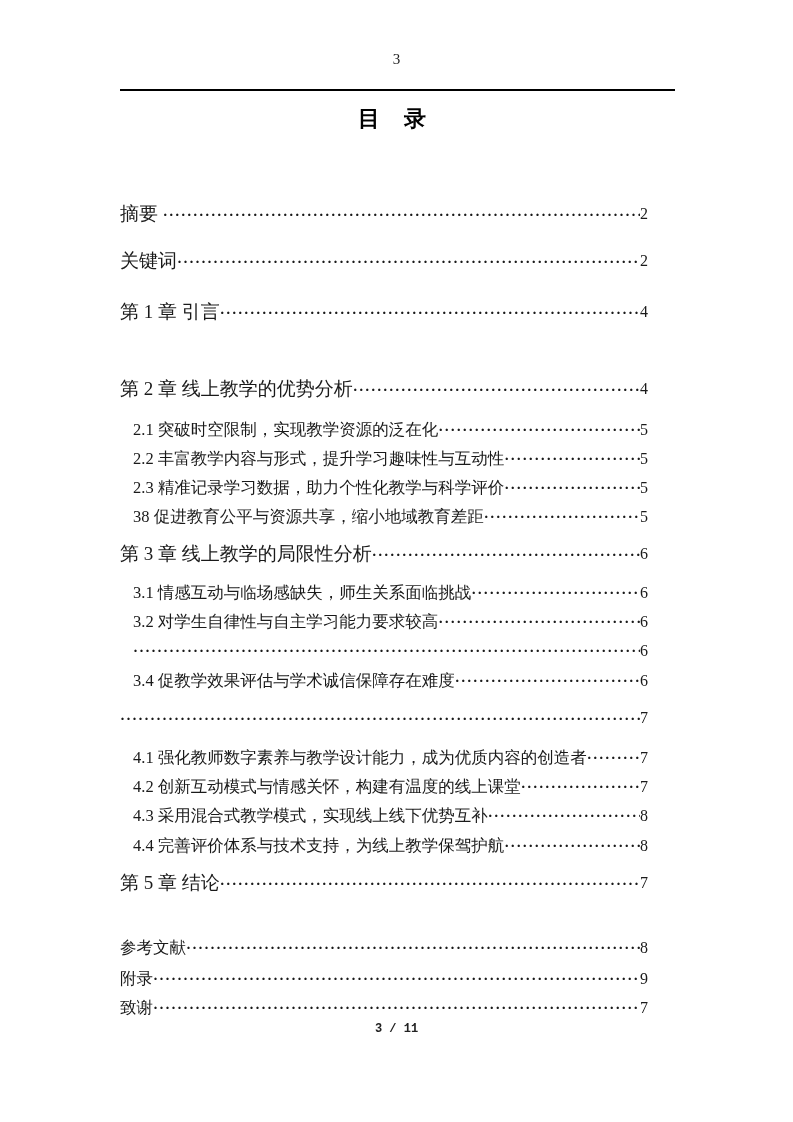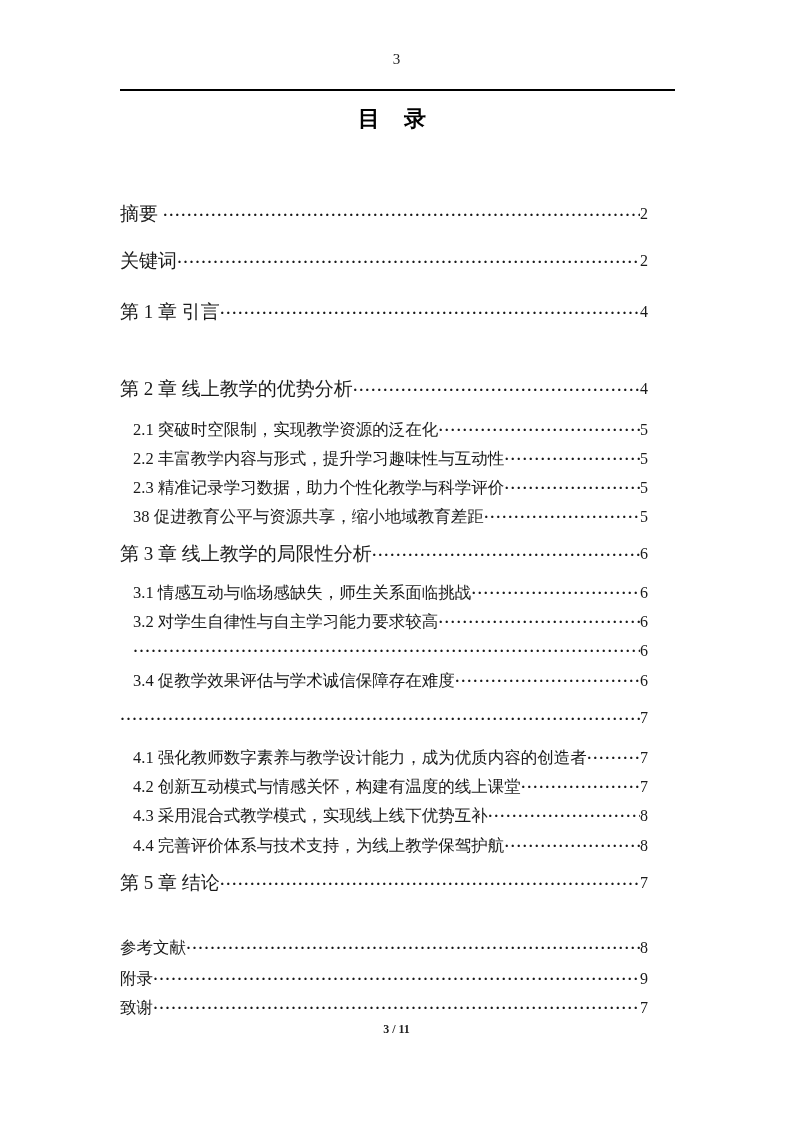--- a/index.html
+++ b/index.html
@@ -75,21 +75,21 @@
   .toc-page {
     flex: 0 0 auto;
     font-size: 16px;
   }
   .footer-pagenum {
     position: absolute;
     top: 1022px;
     left: 0;
     right: 0;
     text-align: center;
-    font-family: Liberation Serif, serif;
+    font-family: Liberation Mono, monospace;
     font-size: 12px;
     font-weight: bold;
     color: #222;
   }
 </style>
 </head>
 <body>
 
 <div class="page">
 

